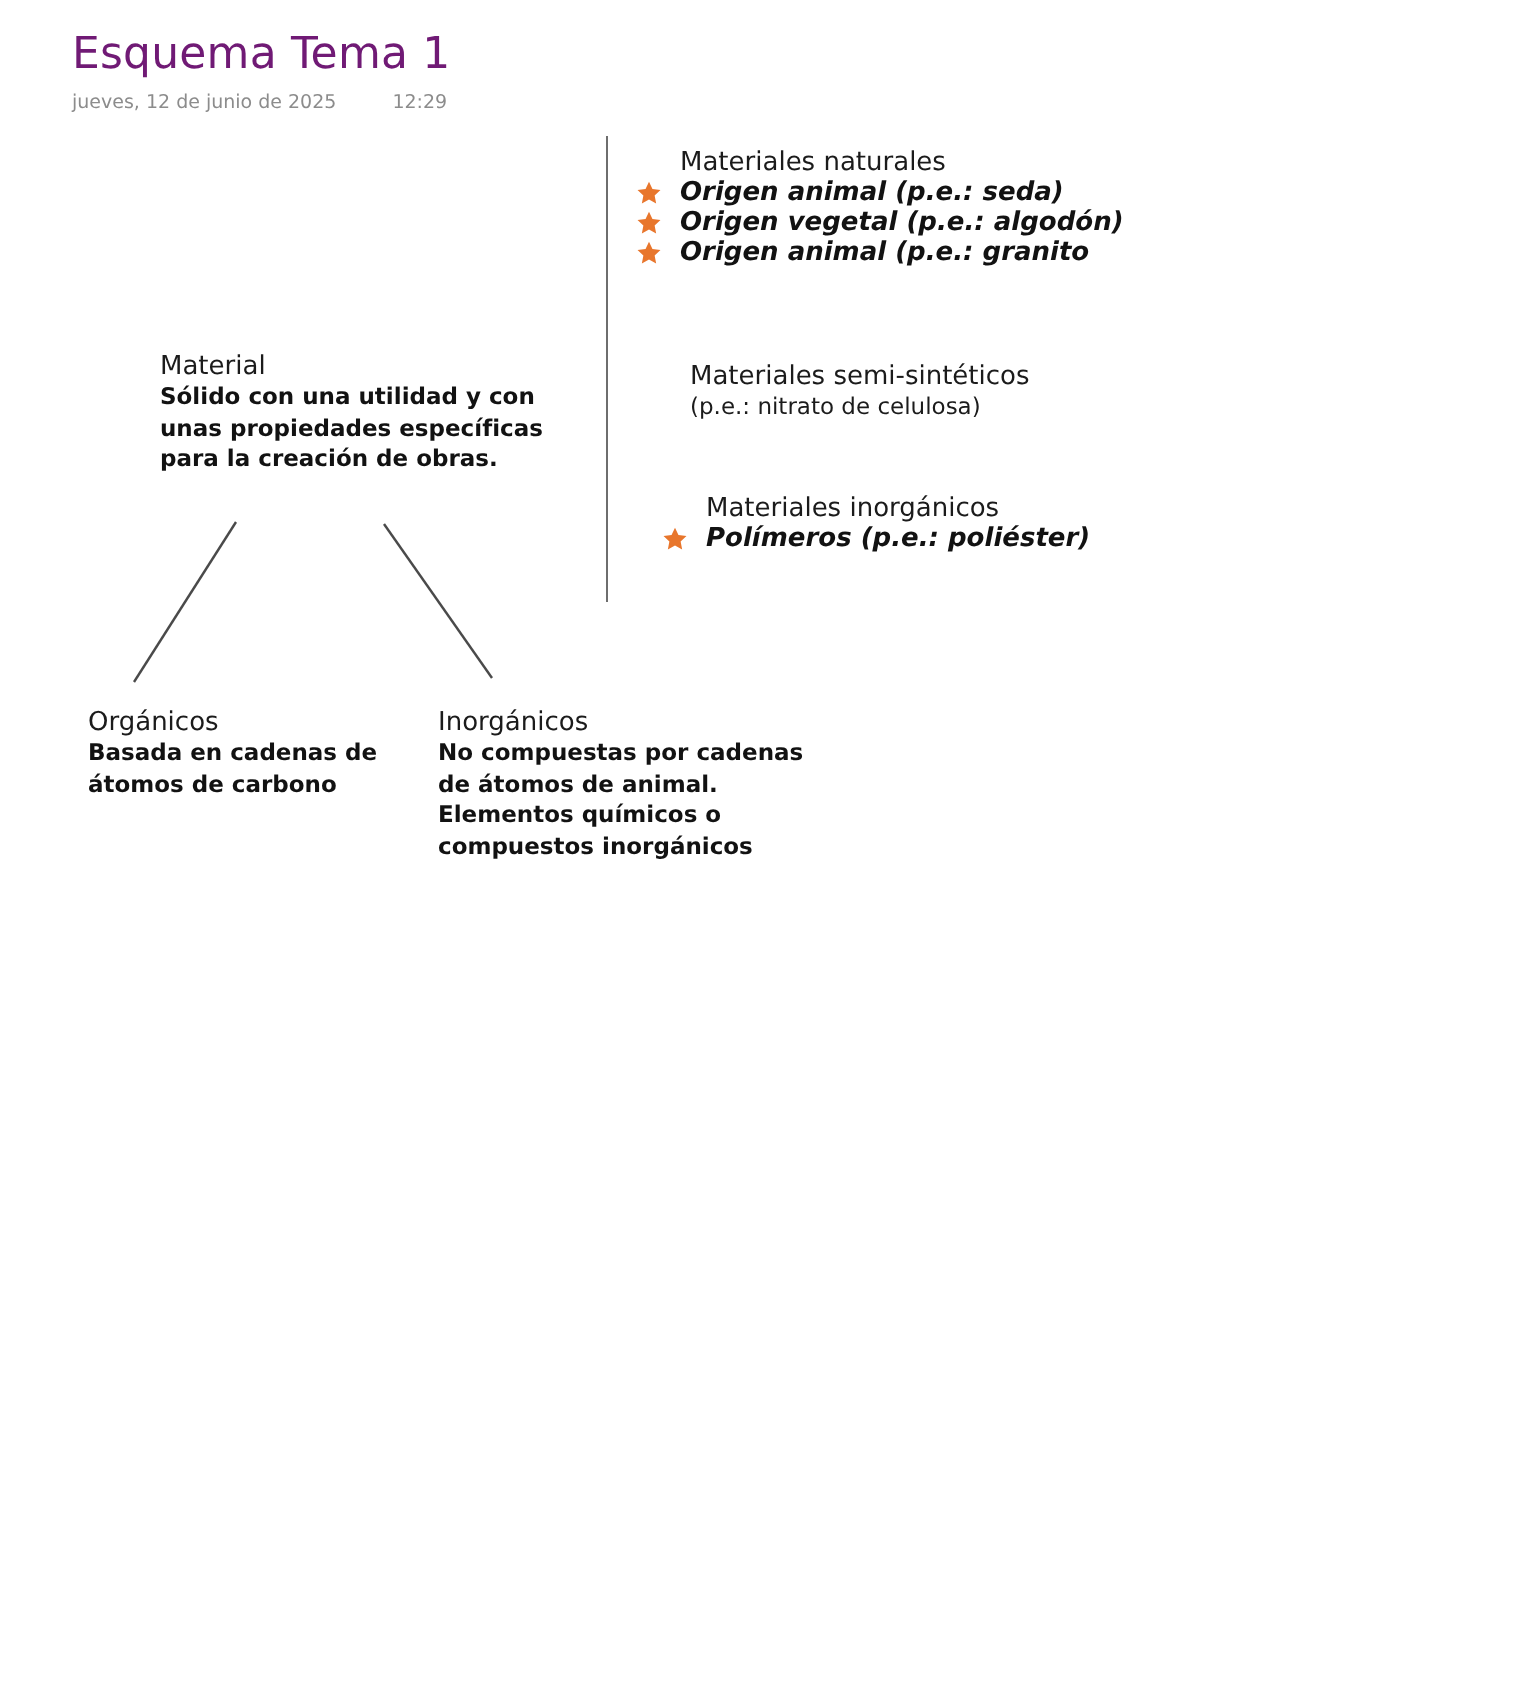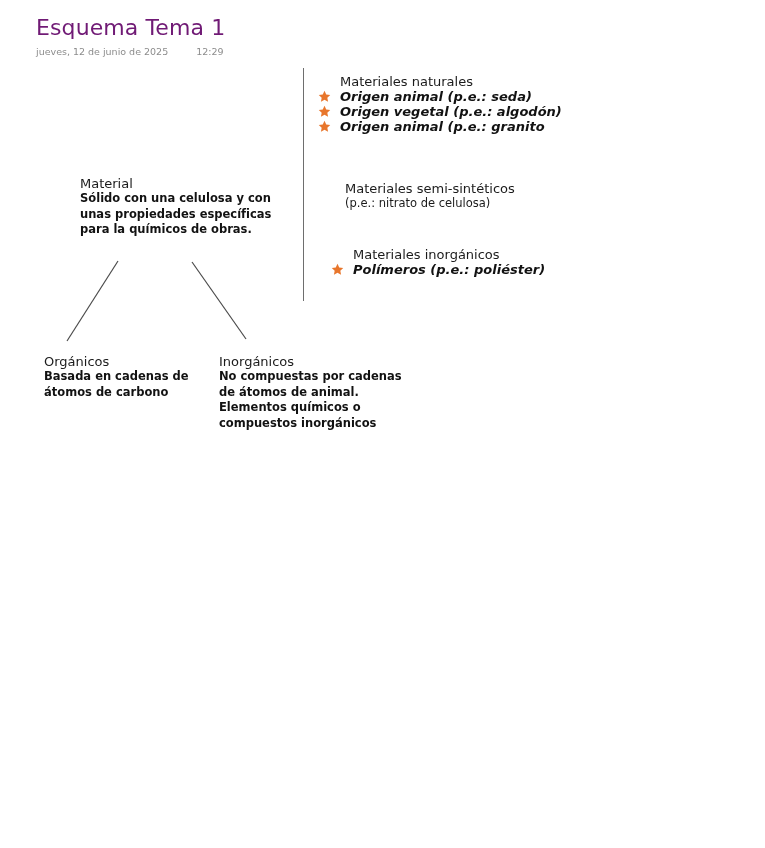--- a/index.html
+++ b/index.html
@@ -126,23 +126,23 @@
 
   <svg class="connectors" viewBox="0 0 765 848" width="765" height="848" aria-hidden="true">
     <line x1="303.5" y1="68" x2="303.5" y2="301" stroke="#6e6e6e" stroke-width="1"></line>
     <line x1="118" y1="261" x2="67" y2="341" stroke="#4a4a4a" stroke-width="1.2"></line>
     <line x1="192" y1="262" x2="246" y2="339" stroke="#4a4a4a" stroke-width="1.2"></line>
   </svg>
 
   <div class="note-block" style="left:80px; top:176px;">
     <div class="block-title">Material</div>
     <div class="block-body">
-      <span class="line">Sólido con una celulosa y con</span>
+      <span class="line">Sólido con una utilidad y con</span>
       <span class="line">unas propiedades específicas</span>
-      <span class="line">para la químicos de obras.</span>
+      <span class="line">para la creación de obras.</span>
     </div>
   </div>
 
   <div class="note-block" style="left:44px; top:354px;">
     <div class="block-title">Orgánicos</div>
     <div class="block-body">
       <span class="line">Basada en cadenas de</span>
       <span class="line">átomos de carbono</span>
     </div>
   </div>

